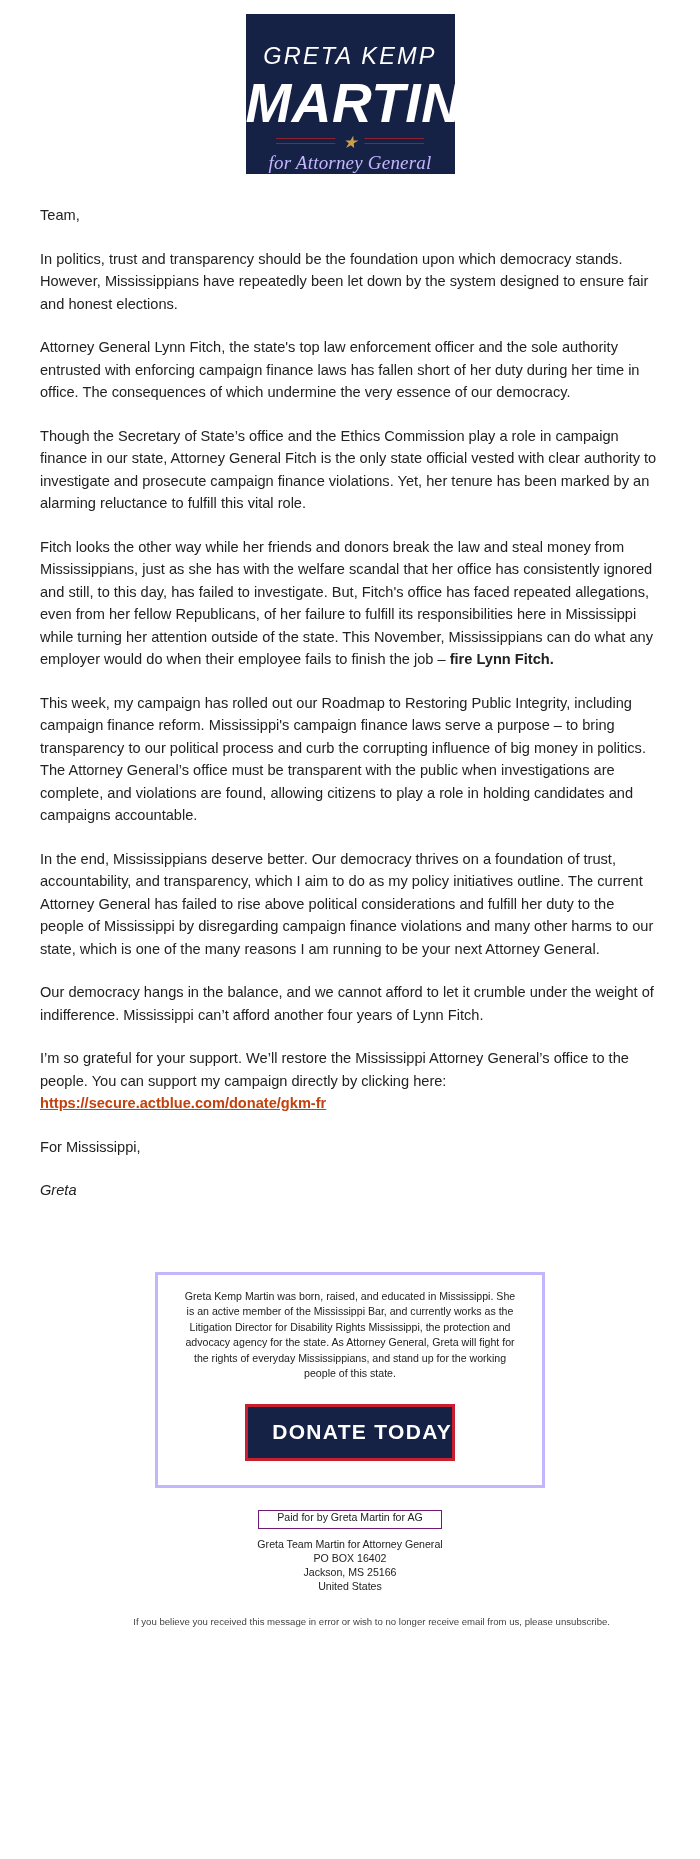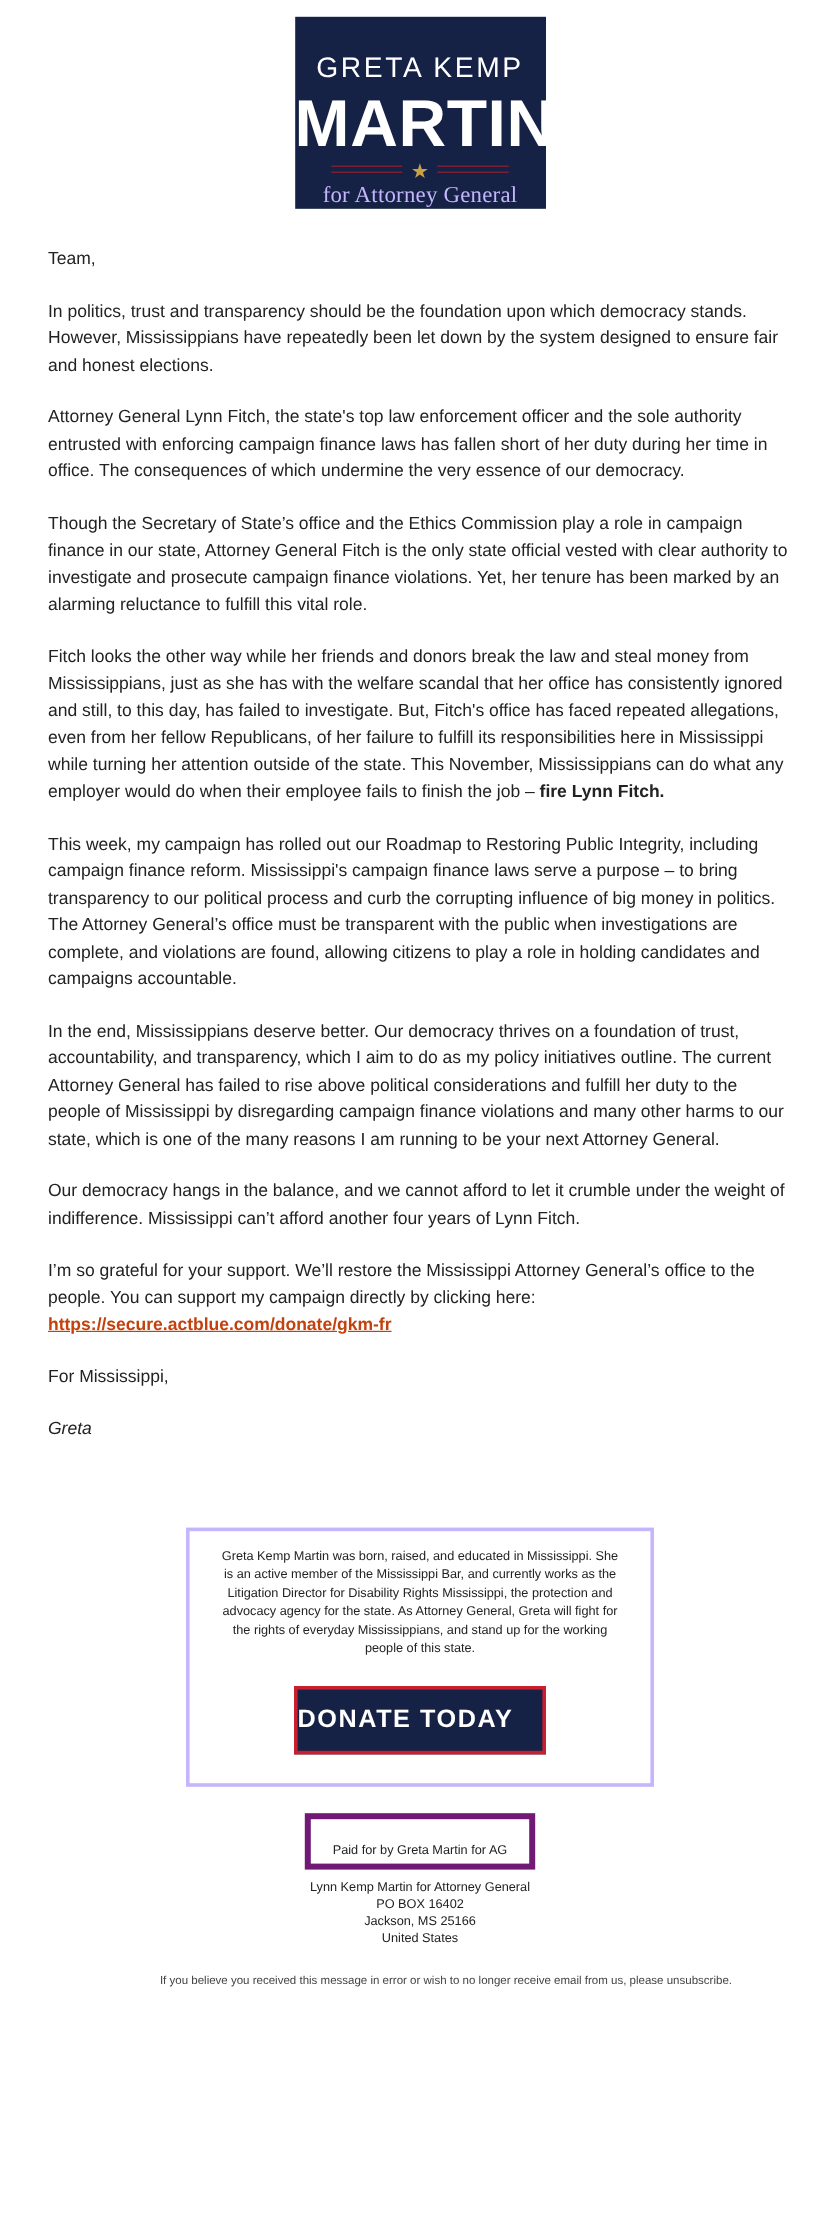--- a/index.html
+++ b/index.html
@@ -16,20 +16,21 @@
   .email-wrap {
     width: 700px;
     margin: 0 auto;
     background: #ffffff;
   }
 
   
   .logo-block {
     padding: 14px 0 0 0;
     text-align: center;
+    font-style: italic;
   }
   .logo {
     display: inline-block;
     width: 209px;
     height: 160px;
     background: #152246;
     position: relative;
     text-align: center;
     overflow: hidden;
   }
@@ -129,36 +130,36 @@
   .donate-btn {
     display: block;
     width: 210px;
     margin: 22px auto 4px auto;
     background: #152246;
     border: 3px solid #c8202f;
     color: #ffffff;
     font-size: 21px;
     font-weight: bold;
     letter-spacing: 1.3px;
-    text-align: left;
+    text-align: right;
     padding: 13px 0 14px 0;
     text-decoration: none;
     box-sizing: border-box;
     font-family: "Liberation Sans", sans-serif;
   }
 
   .paid-for {
     display: block;
     width: 182px;
     margin: 22px auto 0 auto;
-    border: 5px solid #701a75;
+    border: 1px solid #701a75;
     font-size: 10.6px;
     color: #222222;
     text-align: center;
-    padding: 20px 0 5px 0;
+    padding: 0 0 5px 0;
   }
   .addr {
     text-align: center;
     font-size: 10.6px;
     line-height: 14px;
     color: #222222;
     margin: 8px 0 0 0;
   }
   .addr div { margin: 0; }
   .unsub {
@@ -205,21 +206,21 @@
 
   <div class="footer-area">
     <div class="bio-box">
       <p class="bio-text">Greta Kemp Martin was born, raised, and educated in Mississippi. She is an active member of the Mississippi Bar, and currently works as the Litigation Director for Disability Rights Mississippi, the protection and advocacy agency for the state. As Attorney General, Greta will fight for the rights of everyday Mississippians, and stand up for the working people of this state.</p>
       <a class="donate-btn" href="#">DONATE TODAY</a>
     </div>
 
     <div class="paid-for">Paid for by Greta Martin for AG</div>
 
     <div class="addr">
-      <div>Lynn Kemp Martin for Attorney General</div>
+      <div>Greta Team Martin for Attorney General</div>
       <div>PO BOX 16402</div>
       <div>Jackson, MS 25166</div>
       <div>United States</div>
     </div>
 
     <div class="unsub">If you believe you received this message in error or wish to no longer receive email from us, please unsubscribe.</div>
   </div>
 
 </div>
 

